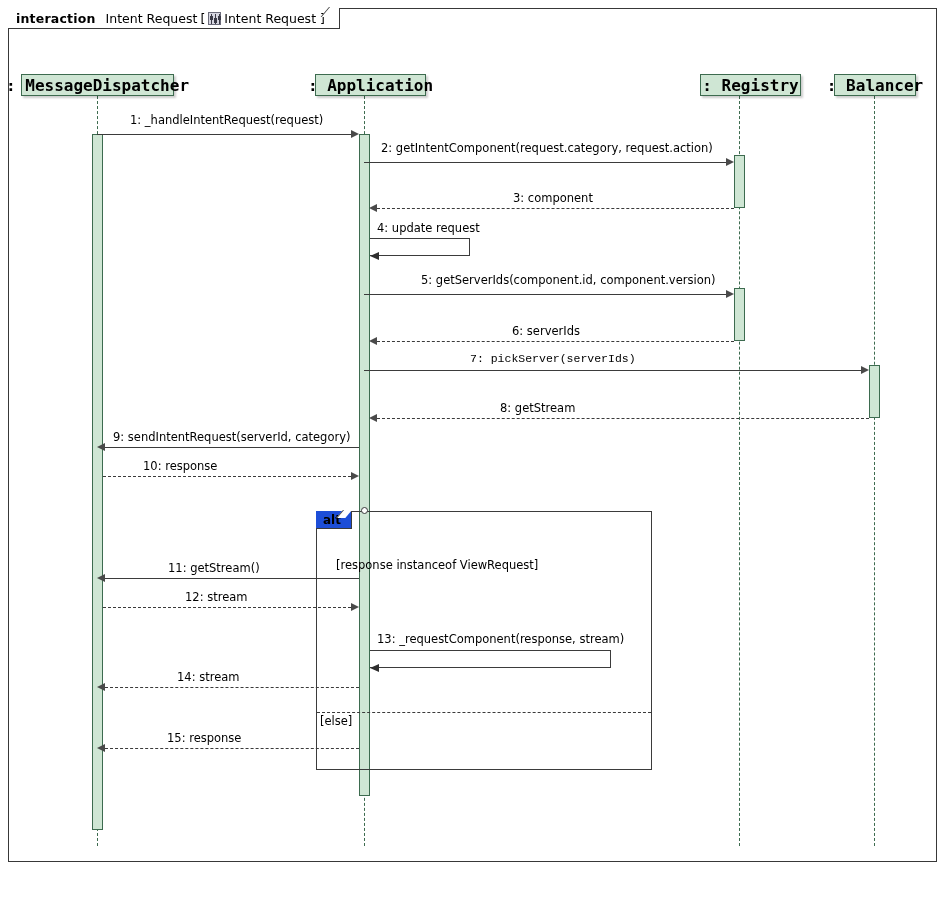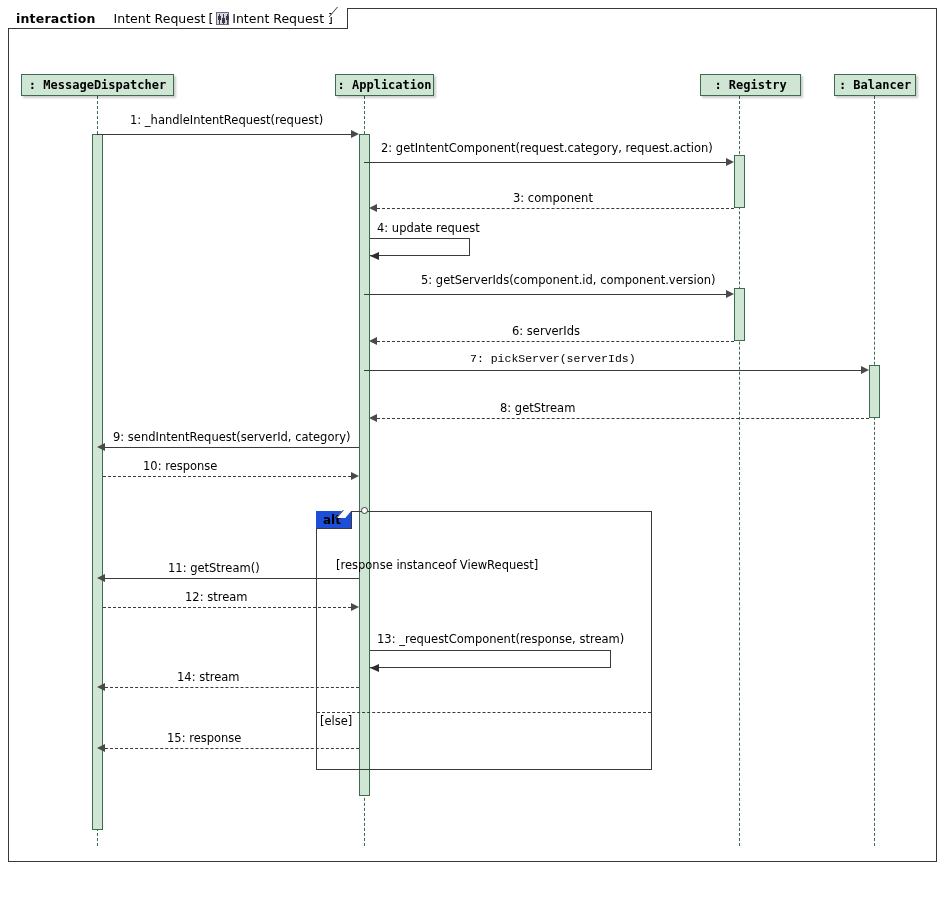--- a/index.html
+++ b/index.html
@@ -40,21 +40,21 @@
     content: "";
     position: absolute;
     right: -1px; top: -1px;
     width: 10px; height: 10px;
     background: #ffffff;
     border-left: 1px solid #383838;
     transform: skewX(-40deg);
     transform-origin: top left;
     border-top: none;
   }
-  .frame-kw { font-weight: bold; margin-right: 18px; letter-spacing: .2px; }
+  .frame-kw { font-weight: bold; margin-right: 10px; letter-spacing: .2px; }
   .frame-name { margin-right: 3px; }
   .sd-icon {
     display: inline-block;
     width: 13px; height: 13px;
     margin: 0 3px;
     vertical-align: -2px;
     border: 1px solid #6b6b7a;
     background: #d6d6e0;
     position: relative;
   }
@@ -71,21 +71,21 @@
   
   .participant {
     position: absolute;
     height: 22px;
     background: #cfe6d4;
     border: 1px solid #3d6b4f;
     box-shadow: 2px 2px 2px rgba(0,0,0,0.20);
     display: flex; align-items: center; justify-content: center;
     font-family: "DejaVu Sans Mono", monospace;
     font-weight: bold;
-    font-size: 12px;
+    font-size: 16px;
     color: #000000;
     white-space: nowrap;
   }
   
   .lifeline {
     position: absolute;
     width: 0;
     border-left: 1px dashed #3d6b4f;
   }
   
@@ -214,21 +214,21 @@
   </div>
 
   <div class="lifeline" style="left:97px;  top:96px; height:750px;"></div>
   <div class="lifeline" style="left:364px; top:96px; height:750px;"></div>
   <div class="lifeline" style="left:739px; top:96px; height:750px;"></div>
   <div class="lifeline" style="left:874px; top:96px; height:750px;"></div>
 
   <div class="participant" style="left:21px; top:74px; width:153px;">
     <span>: MessageDispatcher</span>
   </div>
-  <div class="participant" style="left:315px; top:74px; width:99px;margin-left:20px;">
+  <div class="participant" style="left:315px; top:74px; width:111px;">
     <span>: Application</span>
   </div>
   <div class="participant" style="left:700px; top:74px; width:101px;">
     <span>: Registry</span>
   </div>
   <div class="participant" style="left:834px; top:74px; width:82px;">
     <span>: Balancer</span>
   </div>
 
   <div class="activation closed" style="left:92px; top:134px; height:696px;"></div>

